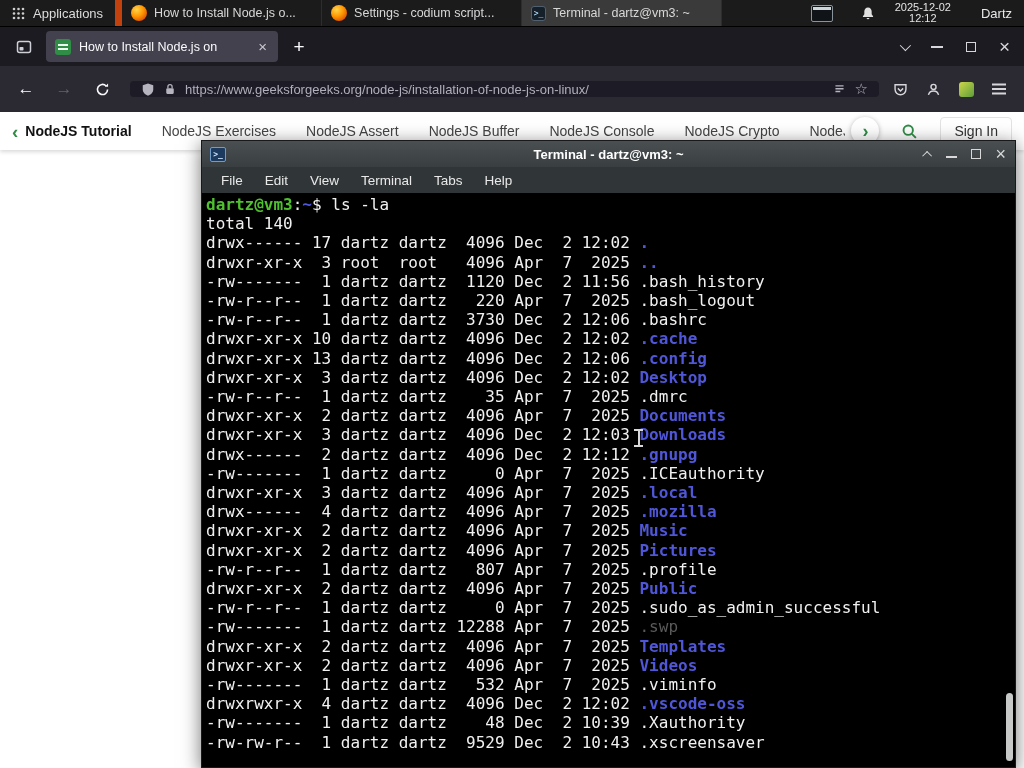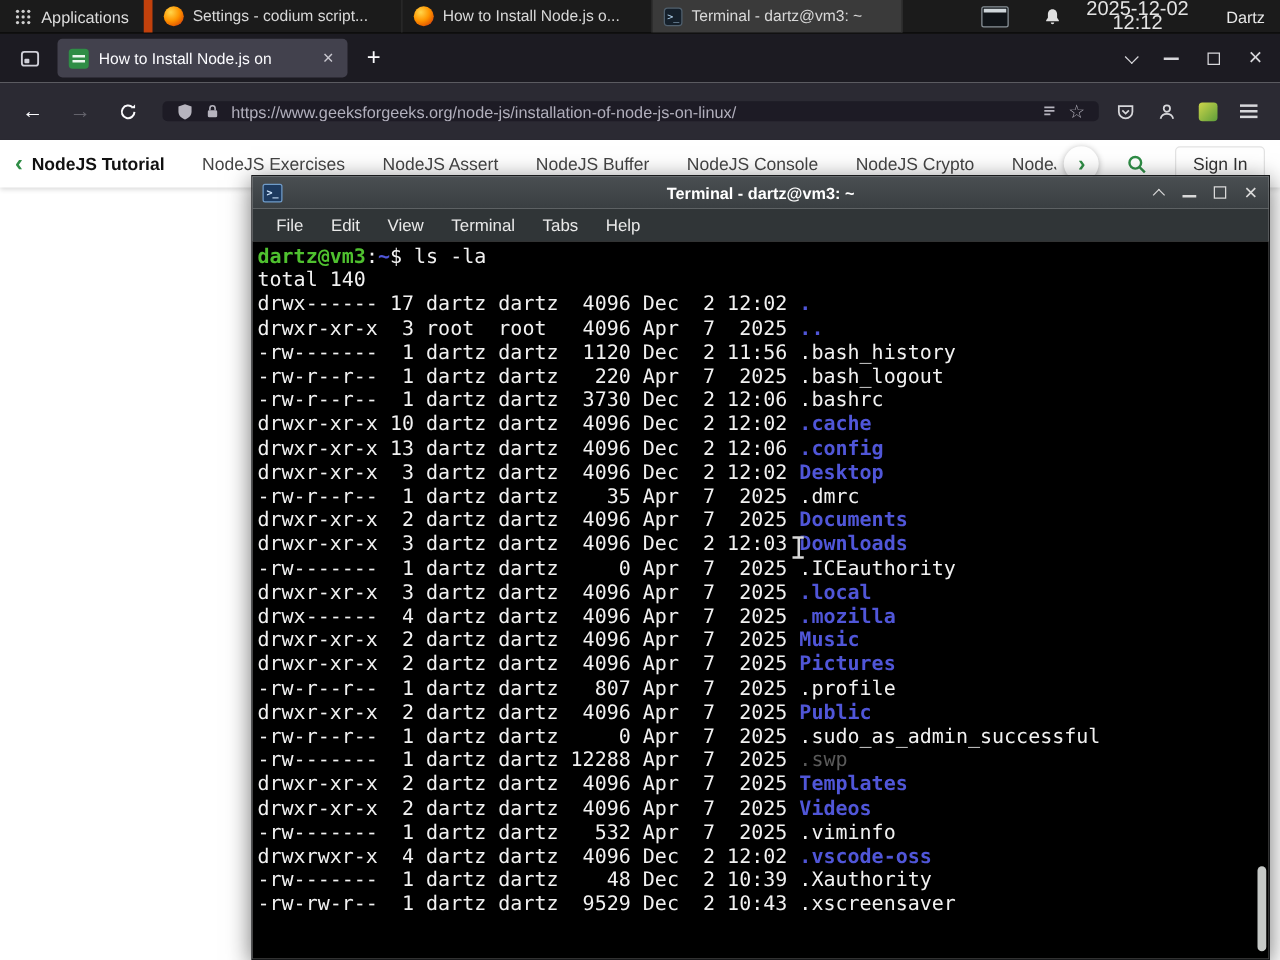--- a/index.html
+++ b/index.html
@@ -34,21 +34,21 @@
     border:1px solid #50606e; color:#bfe3ff; font-size:8px; line-height:13px; text-align:center;
     font-family:"DejaVu Sans Mono", monospace;
   }
   .flex-sp { flex:1; }
   .launcher {
     width:30px; height:22px; margin-right:14px; display:flex; align-items:center; justify-content:center;
   }
   .launcher-box { width:22px; height:17px; border:1px solid #8a9399; border-radius:2px; background:#101418; position:relative; }
   .launcher-box::before { content:""; position:absolute; top:1px; left:1px; right:1px; height:3px; background:#cfd6da; }
   .bell { margin:0 10px; display:flex; align-items:center; }
-  .clock { text-align:center; font-size:16px; line-height:11.5px; color:#e4e4e4; margin:0 10px; }
+  .clock { text-align:center; font-size:11px; line-height:11.5px; color:#e4e4e4; margin:0 10px; }
   .user { margin:0 12px 0 20px; font-size:13px; color:#e8e8e8; }
 
   
   .browser { position:absolute; top:27px; left:0; right:0; bottom:0; display:flex; flex-direction:column; background:#fff; }
   .tabbar {
     height:39px; background:#1c1b22; display:flex; align-items:center; gap:8px; padding:0 10px; flex:0 0 auto;
   }
   .fxview { width:28px; height:28px; border-radius:4px; display:flex; align-items:center; justify-content:center; }
   .tab {
     height:31px; width:232px; background:#42414d; border-radius:4px;
@@ -168,25 +168,25 @@
               <circle cx="11" cy="11" r="1.3"></circle>
           </g>
         </svg>
       </span>
       <span>Applications</span>
     </div>
 
     <div class="taskbar">
       <div class="task">
         <span class="ff-icon"></span>
-        <span class="task-title">Settings - codium script...</span>
+        <span class="task-title">How to Install Node.js o...</span>
       </div>
       <div class="task">
         <span class="ff-icon"></span>
-        <span class="task-title">How to Install Node.js o...</span>
+        <span class="task-title">Settings - codium script...</span>
       </div>
       <div class="task active">
         <span class="task-term-icon">&gt;_</span>
         <span class="task-title">Terminal - dartz@vm3: ~</span>
       </div>
     </div>
 
     <div class="flex-sp"></div>
 
     <div class="launcher">
@@ -341,20 +341,21 @@
           <div class="tline"><span>drwxr-xr-x  3 root  root   4096 Apr  7  2025 </span><span class="tdir">..</span></div>
           <div class="tline"><span>-rw-------  1 dartz dartz  1120 Dec  2 11:56 </span><span>.bash_history</span></div>
           <div class="tline"><span>-rw-r--r--  1 dartz dartz   220 Apr  7  2025 </span><span>.bash_logout</span></div>
           <div class="tline"><span>-rw-r--r--  1 dartz dartz  3730 Dec  2 12:06 </span><span>.bashrc</span></div>
           <div class="tline"><span>drwxr-xr-x 10 dartz dartz  4096 Dec  2 12:02 </span><span class="tdir">.cache</span></div>
           <div class="tline"><span>drwxr-xr-x 13 dartz dartz  4096 Dec  2 12:06 </span><span class="tdir">.config</span></div>
           <div class="tline"><span>drwxr-xr-x  3 dartz dartz  4096 Dec  2 12:02 </span><span class="tdir">Desktop</span></div>
           <div class="tline"><span>-rw-r--r--  1 dartz dartz    35 Apr  7  2025 </span><span>.dmrc</span></div>
           <div class="tline"><span>drwxr-xr-x  2 dartz dartz  4096 Apr  7  2025 </span><span class="tdir">Documents</span></div>
           <div class="tline"><span>drwxr-xr-x  3 dartz dartz  4096 Dec  2 12:03 </span><span class="tdir">Downloads</span></div>
+          <div class="tline"><span>drwx------  2 dartz dartz  4096 Dec  2 12:12 </span><span class="tdir">.gnupg</span></div>
           <div class="tline"><span>-rw-------  1 dartz dartz     0 Apr  7  2025 </span><span>.ICEauthority</span></div>
           <div class="tline"><span>drwxr-xr-x  3 dartz dartz  4096 Apr  7  2025 </span><span class="tdir">.local</span></div>
           <div class="tline"><span>drwx------  4 dartz dartz  4096 Apr  7  2025 </span><span class="tdir">.mozilla</span></div>
           <div class="tline"><span>drwxr-xr-x  2 dartz dartz  4096 Apr  7  2025 </span><span class="tdir">Music</span></div>
           <div class="tline"><span>drwxr-xr-x  2 dartz dartz  4096 Apr  7  2025 </span><span class="tdir">Pictures</span></div>
           <div class="tline"><span>-rw-r--r--  1 dartz dartz   807 Apr  7  2025 </span><span>.profile</span></div>
           <div class="tline"><span>drwxr-xr-x  2 dartz dartz  4096 Apr  7  2025 </span><span class="tdir">Public</span></div>
           <div class="tline"><span>-rw-r--r--  1 dartz dartz     0 Apr  7  2025 </span><span>.sudo_as_admin_successful</span></div>
           <div class="tline"><span>-rw-------  1 dartz dartz 12288 Apr  7  2025 </span><span class="tdim">.swp</span></div>
           <div class="tline"><span>drwxr-xr-x  2 dartz dartz  4096 Apr  7  2025 </span><span class="tdir">Templates</span></div>

